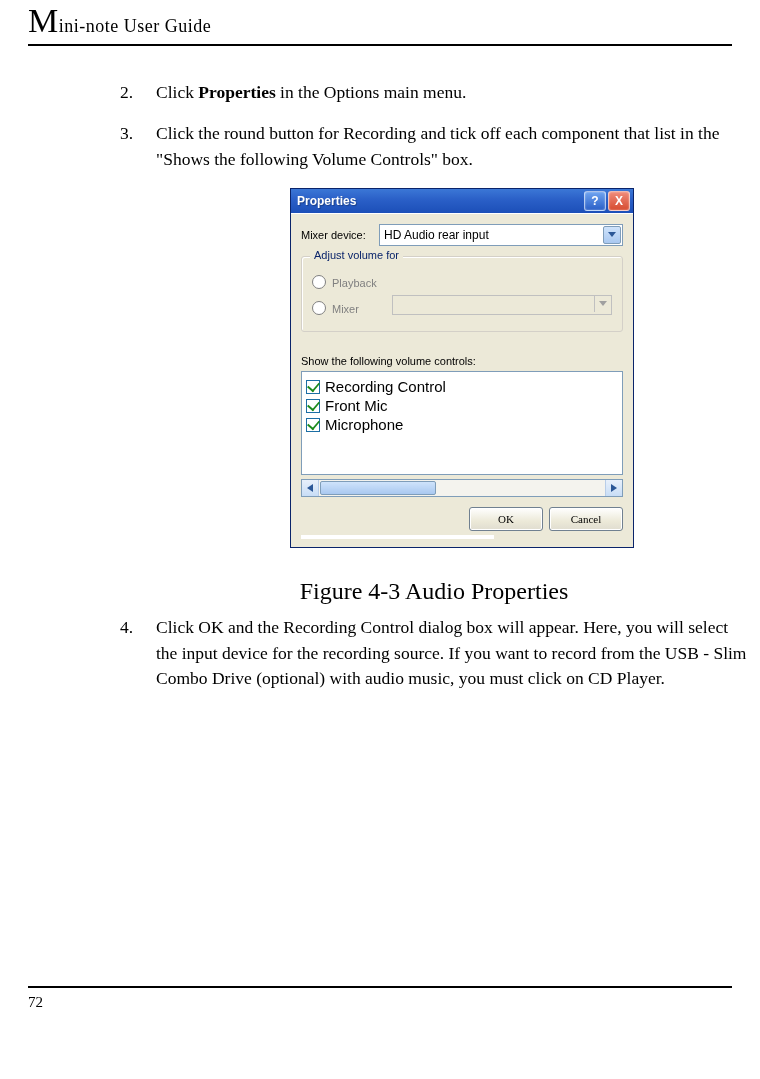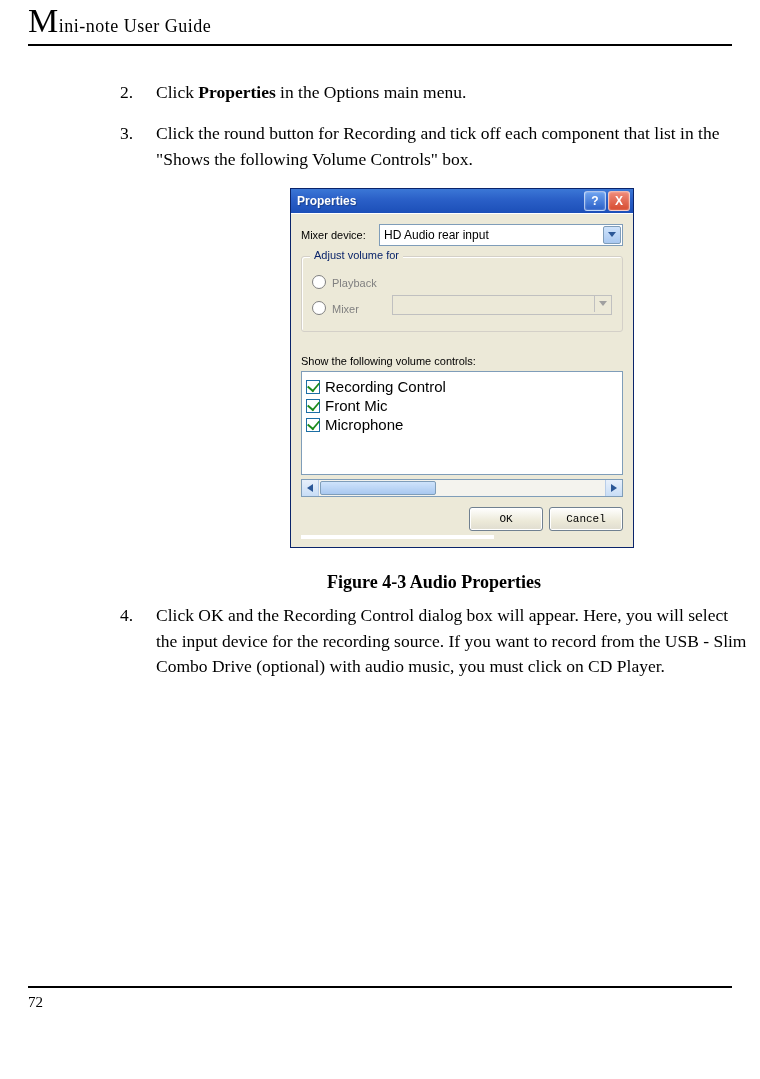--- a/index.html
+++ b/index.html
@@ -40,23 +40,23 @@
 .listbox{width:100%;height:104px;border:1px solid #7f9db9;background:#fff;box-sizing:border-box;padding:4px 2px;overflow:hidden;position:relative}
 .chk-row{display:flex;align-items:center;margin:2px 0;font-size:15px}
 .chk{width:12px;height:12px;border:1px solid #1c6ea4;background:#fff;margin:0 5px 0 2px;flex:none;position:relative}
 .chk.checked::after{content:"";position:absolute;left:2px;top:-1px;width:7px;height:9px;border:solid #1c8a1c;border-width:0 2px 2px 0;transform:rotate(40deg) scaleX(.85)}
 .hscroll{height:16px;border:1px solid #7f9db9;background:#fff;margin-top:4px;display:flex;align-items:stretch}
 .hscroll .sbtn{width:16px;background:linear-gradient(180deg,#e8f0fb,#c8ddf6);border-right:1px solid #b8cde8;display:flex;align-items:center;justify-content:center}
 .hscroll .sbtn:last-child{border-right:none;border-left:1px solid #b8cde8}
 .hscroll .track{flex:1;background:#f4f3ee;display:flex}
 .hscroll .thumb{width:40%;background:linear-gradient(180deg,#cfe3fb,#a9c8f0);border:1px solid #7f9db9;border-radius:2px;margin:1px}
 .btnrow{display:flex;justify-content:flex-end;gap:6px;margin-top:10px}
-.winbtn{min-width:72px;height:22px;border:1px solid #708090;border-radius:3px;background:linear-gradient(180deg,#fff,#ece9d8 60%,#e0ddd0);font-family:Liberation Mono, monospace;font-size:11px;display:flex;align-items:center;justify-content:center;box-shadow:0 0 0 1px #fff inset}
+.winbtn{min-width:72px;height:22px;border:1px solid #708090;border-radius:3px;background:linear-gradient(180deg,#fff,#ece9d8 60%,#e0ddd0);font-family:Liberation Serif, serif;font-size:11px;display:flex;align-items:center;justify-content:center;box-shadow:0 0 0 1px #fff inset}
 .underbar{height:4px;background:#fff;margin-top:4px;width:60%}
-.caption{text-align:center;font-weight:bold;font-size:18px;margin:24px 0 10px;font-family:"Times New Roman",serif}
+.caption{text-align:center;font-weight:normal;font-size:24px;margin:30px 0 10px;font-family:"Times New Roman",serif}
 .footer{position:absolute;left:28px;right:28px;bottom:28px}
 .footer .rule{margin-bottom:6px}
 .pg{font-size:15px}
 </style>
 </head>
 <body>
 
 <div class="page">
   <div class="header">
     <span class="header-title"><span class="big">M</span><span>ini-note User Guide</span></span>

